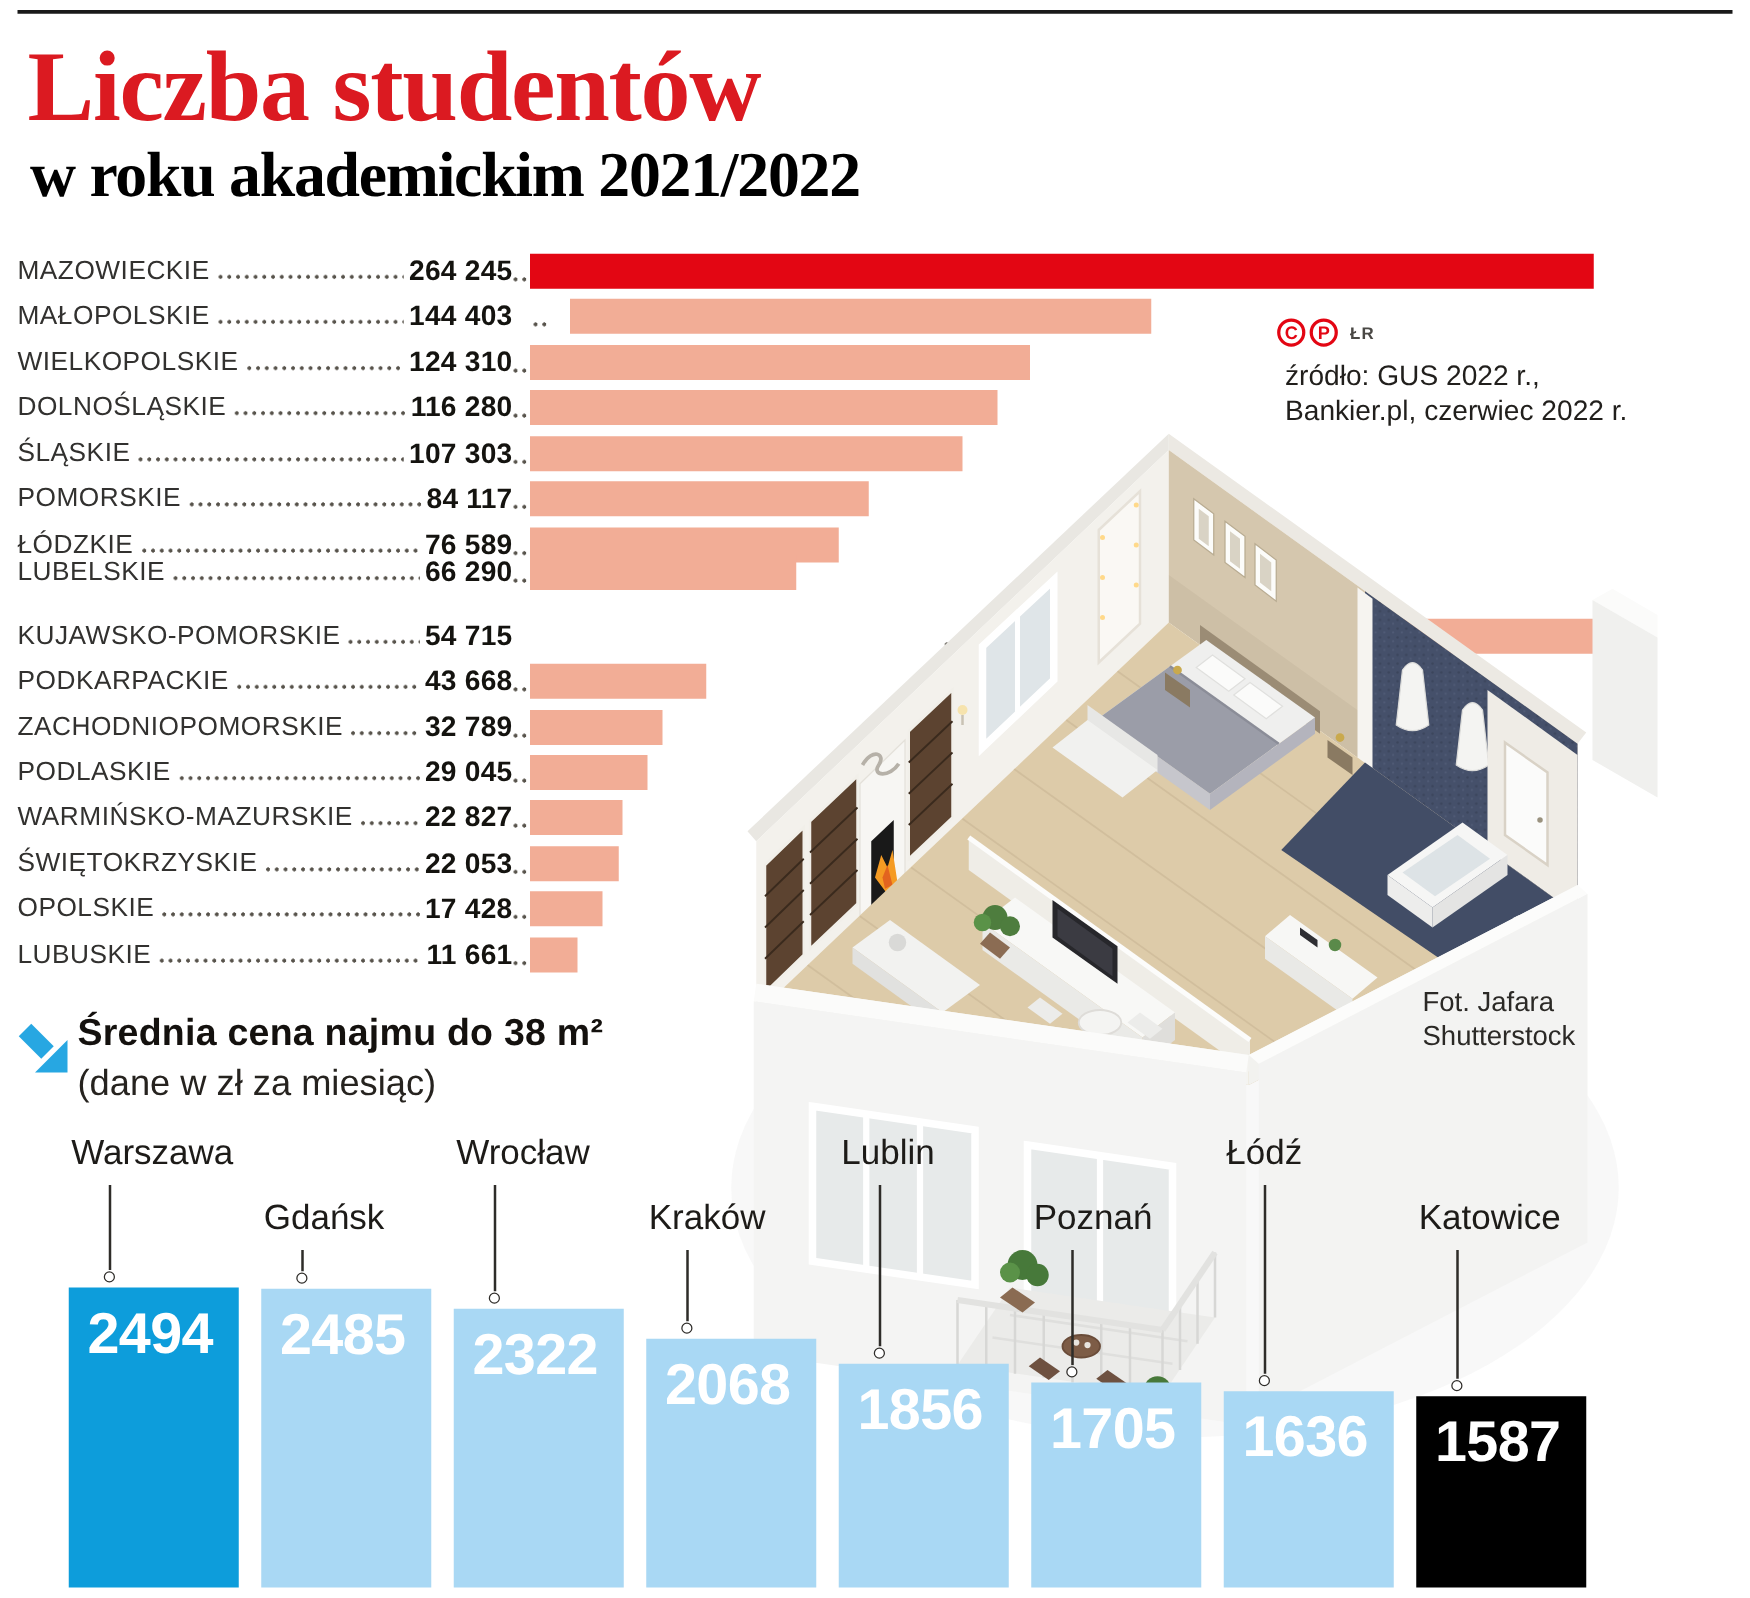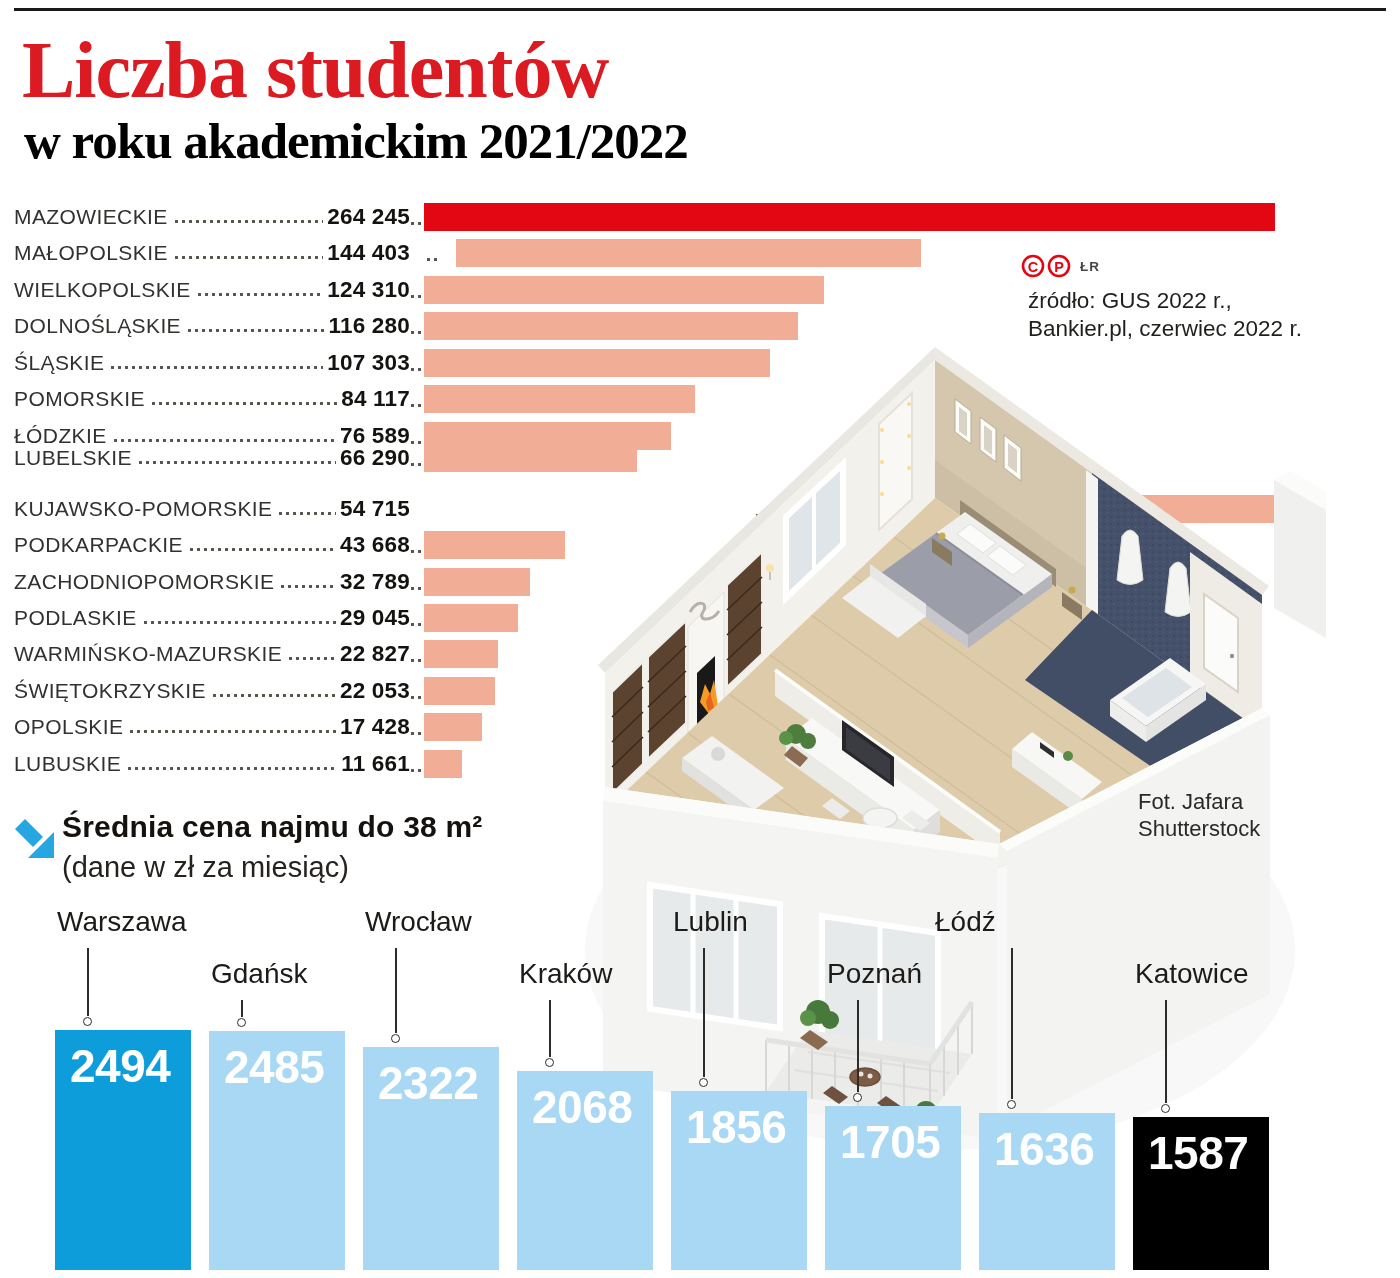--- a/index.html
+++ b/index.html
@@ -480,21 +480,21 @@
       <div class="r-circle" style="left: 699px; top: 1078px;"></div>
       <div class="r-bar" style="left: 825px; top: 1106px; width: 136px; height: 164px; background: rgb(169, 216, 244);">
         <span>1705</span>
       </div>
       <div class="r-label" style="left: 827px; top: 958px;">Poznań</div>
       <div class="r-line" style="left: 857px; top: 1000px; height: 92px;"></div>
       <div class="r-circle" style="left: 853px; top: 1093px;"></div>
       <div class="r-bar" style="left: 979px; top: 1113px; width: 136px; height: 157px; background: rgb(169, 216, 244);">
         <span>1636</span>
       </div>
-      <div class="r-label" style="left: 935px; top: 906px;">Łódź</div>
+      <div class="r-label" style="left: 981px; top: 906px;">Łódź</div>
       <div class="r-line" style="left: 1011px; top: 948px; height: 151px;"></div>
       <div class="r-circle" style="left: 1007px; top: 1100px;"></div>
       <div class="r-bar" style="left: 1133px; top: 1117px; width: 136px; height: 153px; background: #000000;">
         <span>1587</span>
       </div>
       <div class="r-label" style="left: 1135px; top: 958px;">Katowice</div>
       <div class="r-line" style="left: 1165px; top: 1000px; height: 103px;"></div>
       <div class="r-circle" style="left: 1161px; top: 1104px;"></div>
     </div>
 

